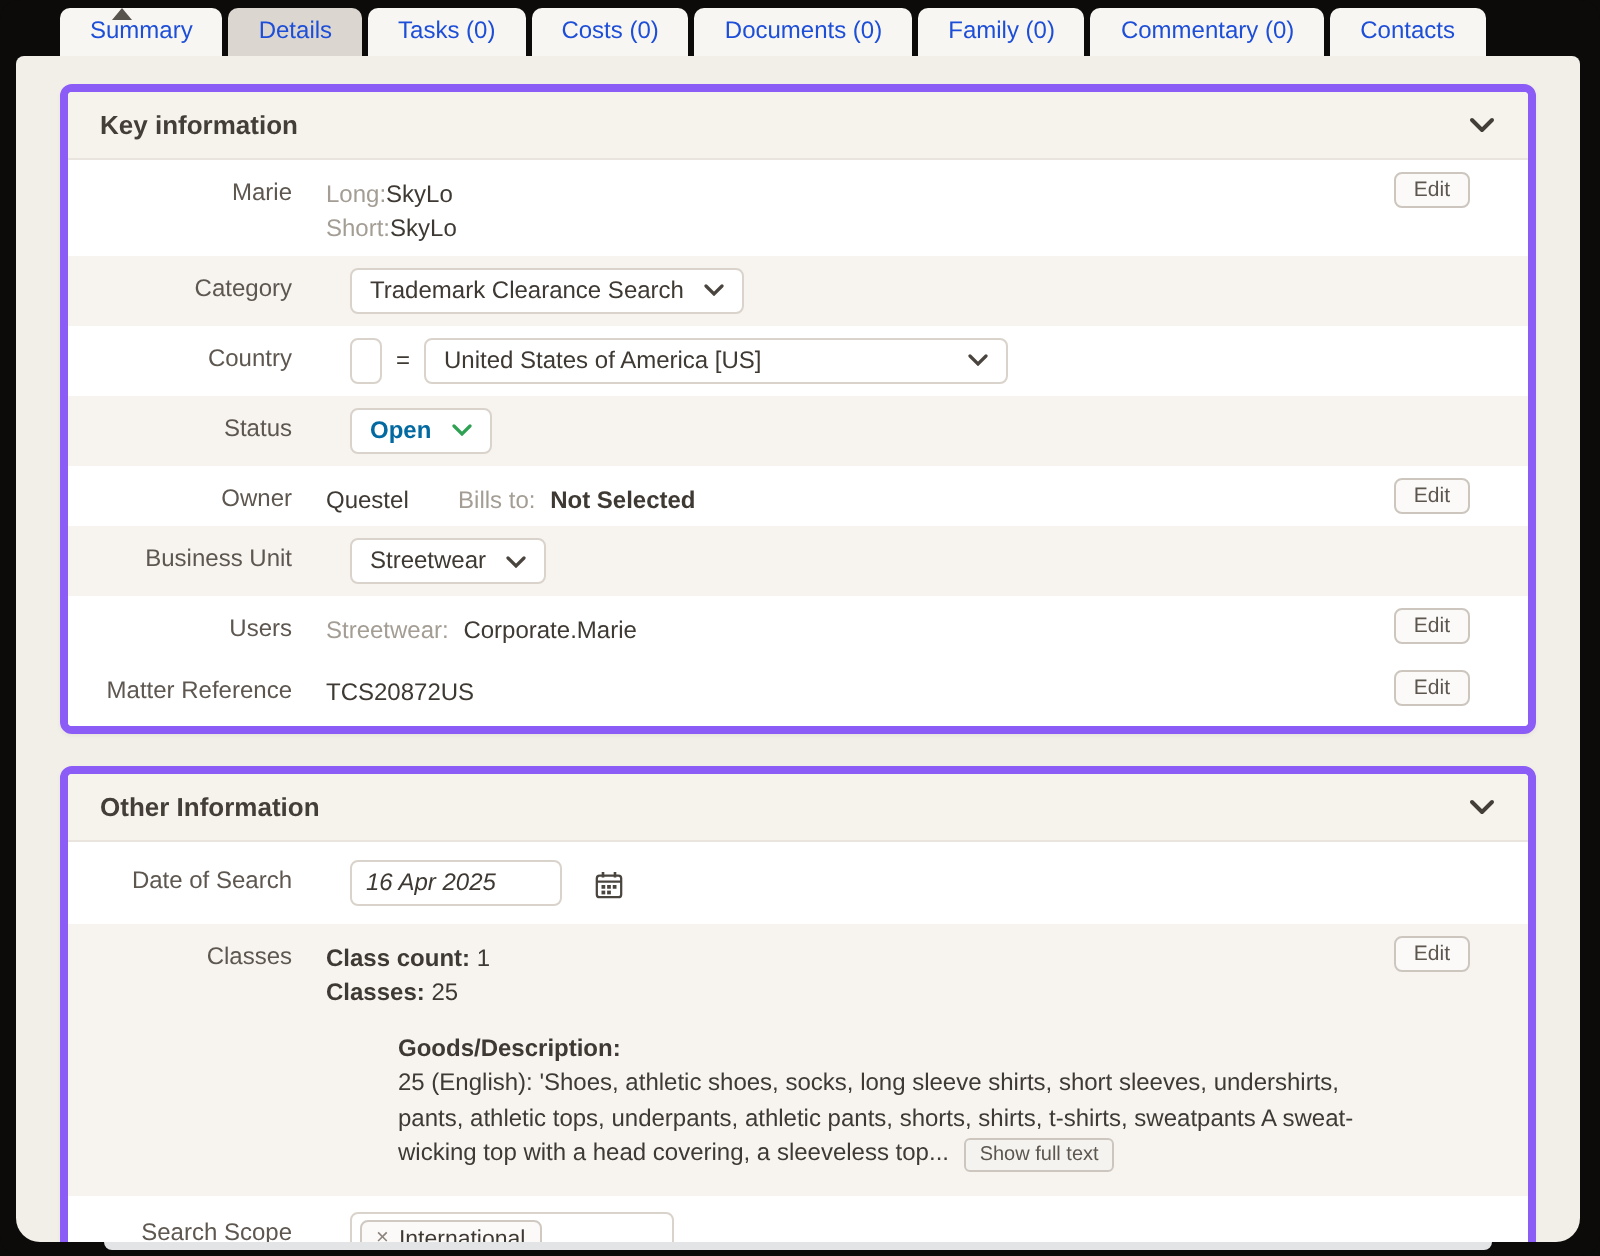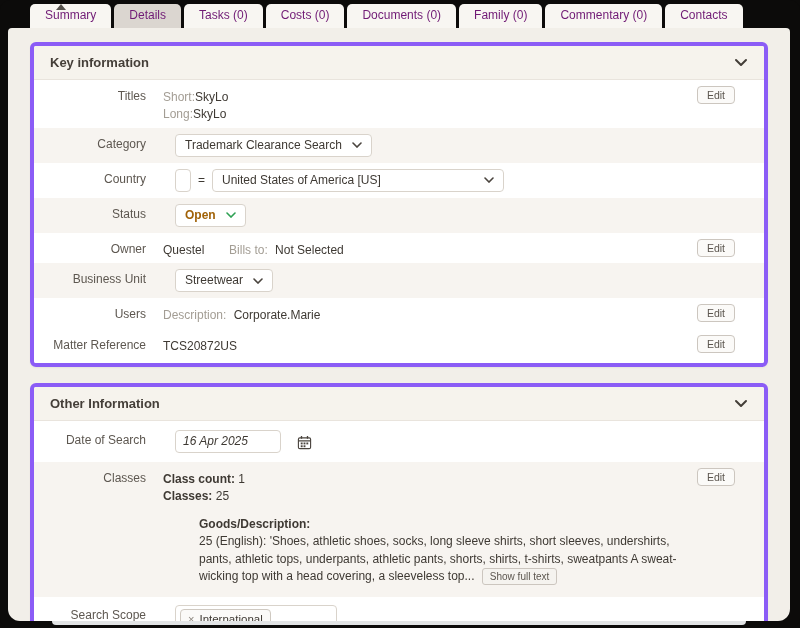--- a/index.html
+++ b/index.html
@@ -7,21 +7,21 @@
   body { font-family:"Liberation Sans", sans-serif; }
   .screen { position:relative; width:800px; height:628px; background:#0c0b0a; overflow:hidden; border-radius:10px; }
   .canvas { position:absolute; left:8px; right:10px; top:4px; bottom:3px; display:flex; flex-direction:column; }
 
   
   .tabbar { height:24px; padding-left:22px; display:flex; gap:3px; position:relative; }
   .caret-up { position:absolute; top:0; left:48px; width:0; height:0;
               border-left:5px solid transparent; border-right:5px solid transparent;
               border-bottom:6px solid #57534d; }
   .tab { background:#f8f6f2; border-radius:5px 5px 0 0; padding:4px 15px 3px; font-size:12px;
-         color:#701a75; white-space:nowrap; cursor:pointer; }
+         color:#1d4ed8; white-space:nowrap; cursor:pointer; }
   .tab.active { background:#dbd6d0; }
 
   
   .page { flex:1; background:#f2efe9; border-radius:4px 4px 12px 12px; padding:14px 22px 0; overflow:hidden; }
   .bottom-strip { height:4px; background:#e2e4e5; margin:0 44px; border-radius:0 0 4px 4px; }
 
   .panel { background:#ffffff; border:4px solid #8b5cf6; border-radius:6px; margin-bottom:16px;
            box-shadow:0 1px 2px rgba(60,50,40,0.06); overflow:hidden; }
   .panel-header { background:#f6f3ed; padding:9px 16px; display:flex; justify-content:space-between;
                   align-items:center; border-bottom:1px solid #e9e4dd; }
@@ -86,24 +86,24 @@
         <div class="panel-header">
           <span class="panel-title">Key information</span>
           <span class="chev">
             <svg width="14" height="9" viewBox="0 0 14 9">
                 <path d="M2 2l5 5 5-5" stroke="#443e38" stroke-width="2" fill="none" stroke-linecap="round" stroke-linejoin="round"></path>
               </svg>
           </span>
         </div>
 
         <div class="frow">
-          <div class="flabel">Titles</div>
-          <div class="fvalue">
+          <div class="flabel">Marie</div>
+          <div class="fvalue">
+            <div><span class="muted">Long:</span><span class="semib">SkyLo</span></div>
             <div><span class="muted">Short:</span><span class="semib">SkyLo</span></div>
-            <div><span class="muted">Long:</span><span class="semib">SkyLo</span></div>
           </div>
           <button class="editbtn">Edit</button>
         </div>
 
         <div class="frow shade">
           <div class="flabel">Category</div>
           <div class="fvalue ctrl">
             <div class="sel">
               <span>Trademark Clearance Search</span>
               <svg width="10" height="6" viewBox="0 0 10 6">
@@ -127,55 +127,55 @@
                   </svg>
               </div>
             </div>
           </div>
         </div>
 
         <div class="frow shade">
           <div class="flabel">Status</div>
           <div class="fvalue ctrl">
             <div class="sel">
-              <span class="sel-green" style="color: #a16207;">Open</span>
+              <span class="sel-green" style="color: #0369a1;">Open</span>
               <svg width="10" height="6" viewBox="0 0 10 6">
                   <path d="M1 1l4 4 4-4" stroke="#2ea153" stroke-width="1.6" fill="none" stroke-linecap="round"></path>
                 </svg>
             </div>
           </div>
         </div>
 
         <div class="frow">
           <div class="flabel">Owner</div>
           <div class="fvalue">
             <span class="semib">Questel</span>
             <span style="display:inline-block; width:18px;"></span>
             <span class="muted">Bills to:</span>
-            <span class="semib" style="margin-left:4px;">Not Selected</span>
+            <span class="semib" style="margin-left:4px;font-weight:bold;">Not Selected</span>
           </div>
           <button class="editbtn">Edit</button>
         </div>
 
         <div class="frow shade">
           <div class="flabel">Business Unit</div>
           <div class="fvalue ctrl">
             <div class="sel">
               <span>Streetwear</span>
               <svg width="10" height="6" viewBox="0 0 10 6">
                   <path d="M1 1l4 4 4-4" stroke="#4a443e" stroke-width="1.6" fill="none" stroke-linecap="round"></path>
                 </svg>
             </div>
           </div>
         </div>
 
         <div class="frow">
           <div class="flabel">Users</div>
           <div class="fvalue">
-            <span class="muted">Description:</span>
+            <span class="muted">Streetwear:</span>
             <span class="semib" style="margin-left:4px;">Corporate.Marie</span>
           </div>
           <button class="editbtn">Edit</button>
         </div>
 
         <div class="frow" style="padding-bottom:8px;">
           <div class="flabel">Matter Reference</div>
           <div class="fvalue">
             <span class="semib">TCS20872US</span>
           </div>

